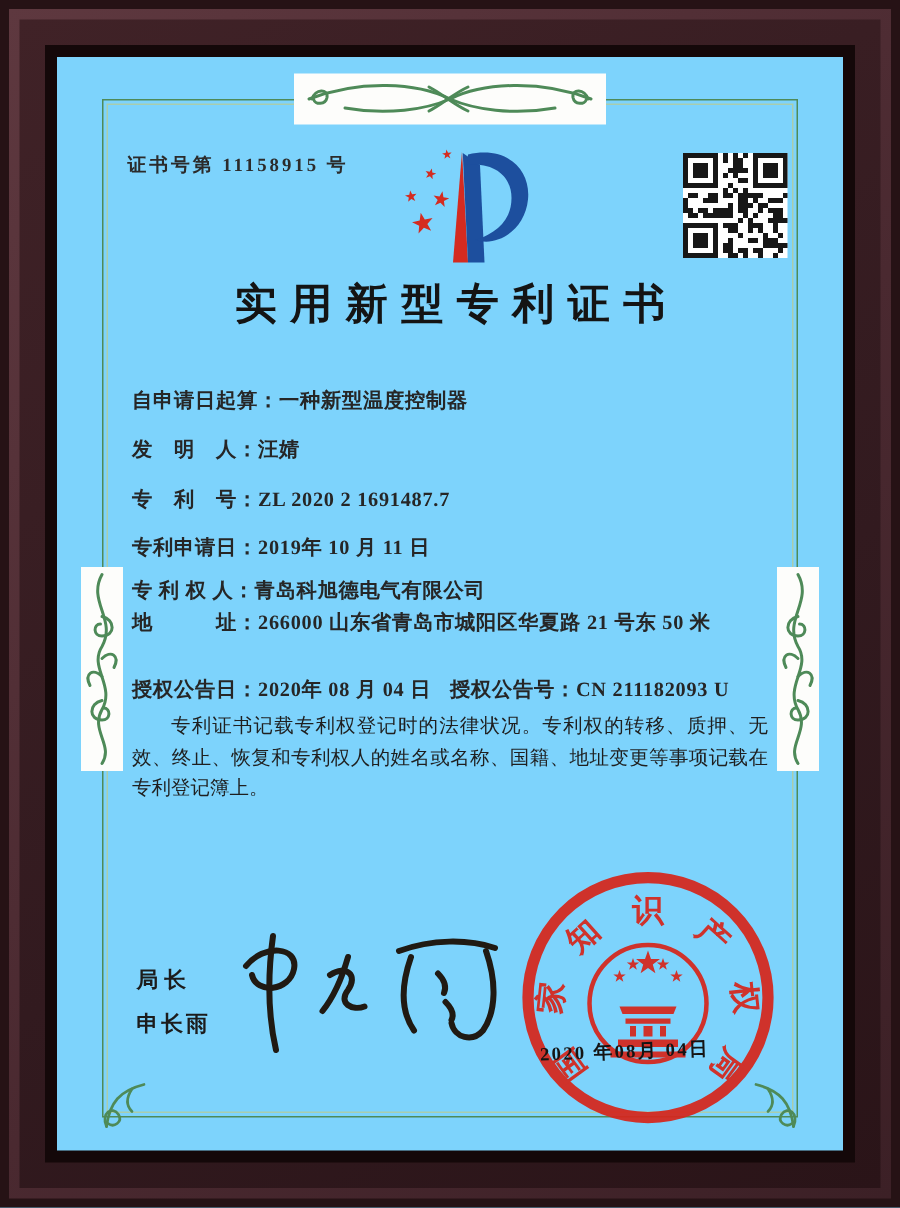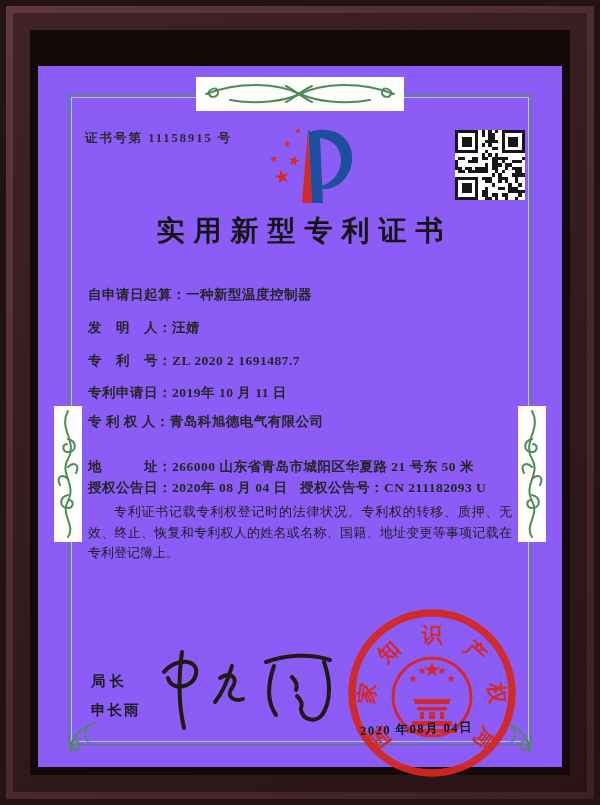--- a/index.html
+++ b/index.html
@@ -7,21 +7,21 @@
   body {
     position:relative; overflow:hidden;
     font-family:"Liberation Serif","DejaVu Serif",serif;
     background:#2b1619;
   }
   
   .f1{position:absolute;inset:0;background:#261215;}
   .f2{position:absolute;inset:6px;background:linear-gradient(135deg,#5e383f 0%,#4a2930 55%,#3c2026 100%);}
   .f3{position:absolute;inset:13px;background:linear-gradient(150deg,#402227 0%,#321a1f 60%,#2a1418 100%);}
   .f4{position:absolute;inset:30px;background:#140809;}
-  .paper{position:absolute;inset:38px;background:#8b5cf6;margin-top:28px;}
+  .paper{position:absolute;inset:38px;background:#7dd3fc;}
   
   .gb1{position:absolute;left:30px;right:30px;top:28px;bottom:22px;border:1.6px solid #4e8a58;}
   .gb2{position:absolute;inset:2px;border:1px solid #a9cdad;}
   .orn-top{position:absolute;left:50%;top:11px;transform:translateX(-50%);background:#fdfdfb;padding:0 4px;line-height:0;}
   .orn-left{position:absolute;left:16px;top:340px;background:#fdfdfb;padding:3px 0;line-height:0;}
   .orn-right{position:absolute;right:16px;top:340px;background:#fdfdfb;padding:3px 0;line-height:0;transform:scaleX(-1);}
   .orn-bl{position:absolute;left:26px;bottom:14px;line-height:0;}
   .orn-br{position:absolute;right:26px;bottom:14px;line-height:0;transform:scaleX(-1);}
   
   .cert-no{position:absolute;left:47px;top:64px;font-size:12.5px;font-weight:600;letter-spacing:2px;color:#2b2b2b;white-space:nowrap;}
@@ -280,21 +280,21 @@
   </div>
   <div class="frow" style="top:286px">
     <span>专　利　号：</span><span>ZL 2020 2 1691487.7</span>
   </div>
   <div class="frow" style="top:318px">
     <span>专利申请日：</span><span>2019年 10 月 11 日</span>
   </div>
   <div class="frow" style="top:347px">
     <span>专 利 权 人：</span><span>青岛科旭德电气有限公司</span>
   </div>
-  <div class="frow" style="top:392px">
+  <div class="frow" style="top:368px">
     <span>地　　　址：</span><span>266000 山东省青岛市城阳区华夏路 21 号东 50 米</span>
   </div>
   <div class="frow" style="top:413px">
     <span>授权公告日：</span><span>2020年 08 月 04 日</span>
     <span class="g2"><span>授权公告号：</span><span>CN 211182093 U</span></span>
   </div>
 
   <div class="body-text">
     <p>专利证书记载专利权登记时的法律状况。专利权的转移、质押、无效、终止、恢复和专利权人的姓名或名称、国籍、地址变更等事项记载在专利登记簿上。</p>
   </div>

